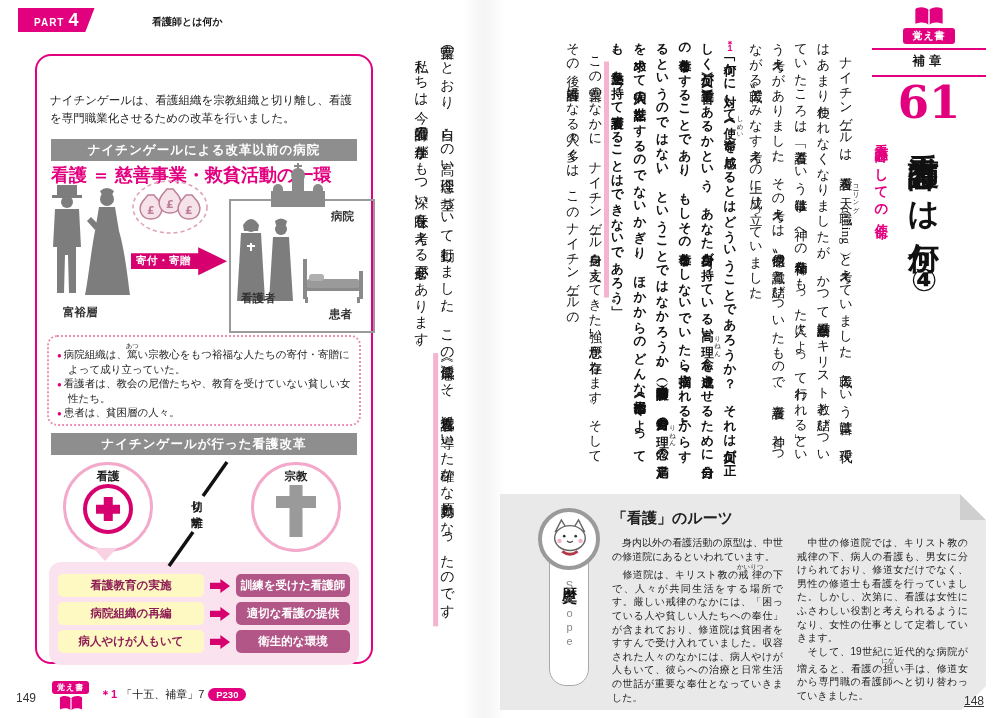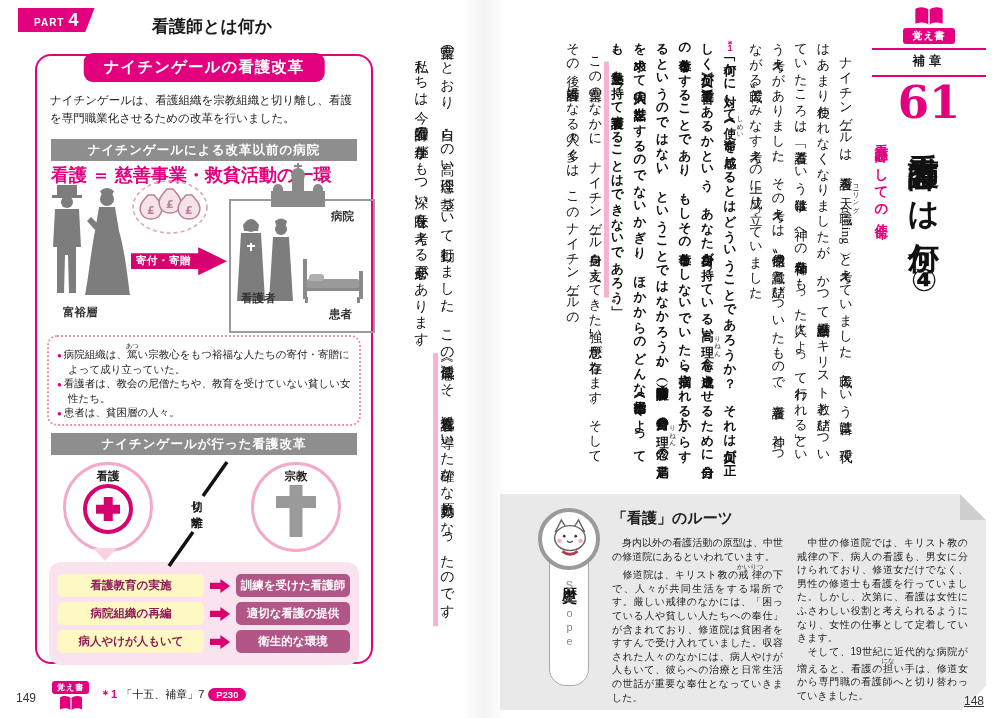--- a/index.html
+++ b/index.html
@@ -9,21 +9,21 @@
     overflow:hidden;
   }
   
   .part-badge{
     position:absolute;left:18px;top:8px;background:#e3007f;color:#fff;
     padding:3px 16px 3px 16px;clip-path:polygon(0 0,100% 0,88% 100%,0 100%);
     display:flex;align-items:baseline;gap:4px;
   }
   .part-badge .p{font-size:10px;font-weight:bold;letter-spacing:1px;}
   .part-badge .n{font-size:18px;font-weight:bold;line-height:1;}
-  .chapter-header{position:absolute;left:152px;top:15px;font-size:17px;font-weight:bold;}
+  .chapter-header{position:absolute;left:152px;top:15px;font-size:10px;font-weight:bold;}
 
   
   .figure-box{
     position:absolute;left:35px;top:54px;width:334px;height:606px;
     border:2.5px solid #e3007f;border-radius:16px;background:#fff;
   }
   .fig-title{
     position:absolute;top:-3px;left:50%;transform:translateX(-50%);
     background:#e3007f;color:#fff;font-size:15.5px;font-weight:bold;
     padding:4px 20px;border-radius:9px;white-space:nowrap;letter-spacing:1px;
@@ -184,21 +184,20 @@
 </head>
 <body>
 
 <div class="part-badge">
   <span class="p">PART</span>
   <span class="n">4</span>
 </div>
 <div class="chapter-header">看護師とは何か</div>
 
 <div class="figure-box">
-  <div class="fig-title">ナイチンゲールの看護改革</div>
   <div class="fig-intro">
       <p><span>ナイチンゲールは、看護組織を宗教組織と切り離し、看護を専門職業化させるための改革を行いました。</span></p>
     </div>
   <div class="fig-banner">ナイチンゲールによる改革以前の病院</div>
 
   <div class="diagram1">
     <div class="equation">看護 ＝ 慈善事業・救貧活動の一環</div>
     <svg class="couple" width="86" height="118" viewBox="0 0 86 118">
       <g fill="#7d7d7d">
         <rect x="12" y="2" width="20" height="11"></rect>

